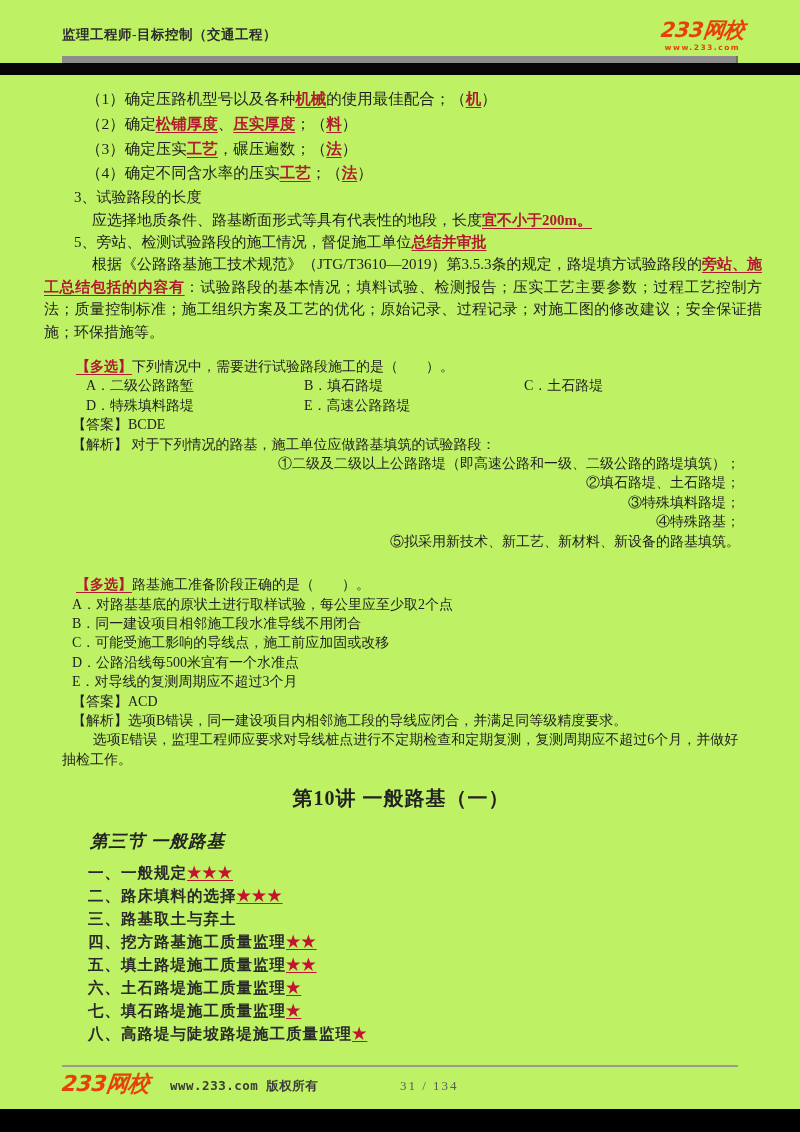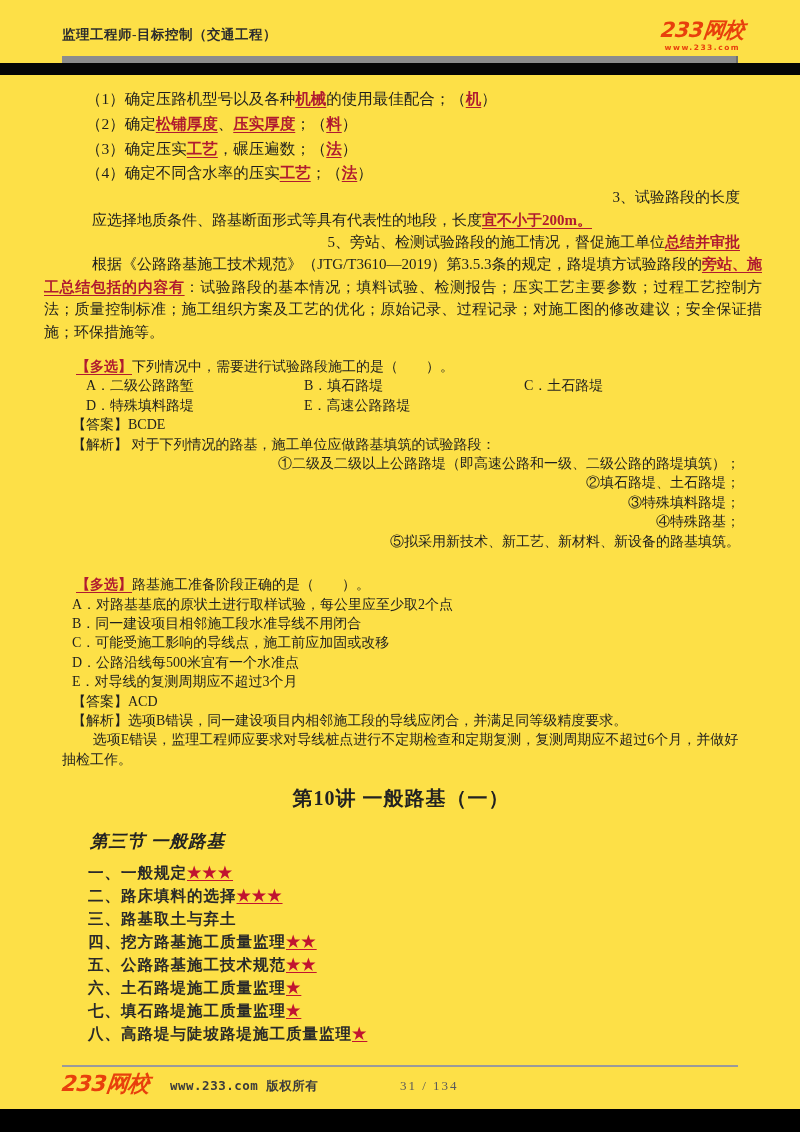--- a/index.html
+++ b/index.html
@@ -1,20 +1,20 @@
 <!DOCTYPE html>
 <html><head>
 <meta charset="utf-8">
 <style>
   html,body{margin:0;padding:0;background:#e8e8e8;}
   .page{
     position:relative;
     width:800px;height:1132px;
     margin:0 auto;
-    background:#fde047;
+    background:#bef264;
     font-family:"Liberation Serif","DejaVu Serif",serif;
     color:#1e1e1e;
     display:flex;flex-direction:column;
     overflow:hidden;
   }
   
   .hdr{position:relative;height:56px;flex:none;}
   .hdr-title{
     position:absolute;left:62px;top:26px;
     font-size:13.5px;font-weight:bold;color:#2e2e2e;letter-spacing:.5px;
@@ -33,21 +33,21 @@
   .logo-sub{
     display:block;margin-top:2px;
     font-family:"DejaVu Sans","Liberation Sans",sans-serif;
     font-size:7.5px;font-weight:bold;color:#e8400c;letter-spacing:1.5px;
   }
   .bar-gray{height:7px;background:#8c8c8c;margin:0 62px;flex:none;border-right:2px solid #6f6f6f;}
   .bar-black{height:12px;background:#060606;flex:none;}
   
   .content{flex:1 1 auto;padding:12px 60px 0 62px;display:flex;flex-direction:column;}
   .num-item{padding-left:24px;font-size:15.5px;line-height:24.8px;}
-  .h3line{padding-left:12px;font-size:15px;line-height:22.4px;text-align:right;}
+  .h3line{padding-left:12px;font-size:15px;line-height:22.4px;}
   .para-ind{font-size:15px;line-height:22.4px;text-indent:2em;}
   .para-spec{
     font-size:15px;line-height:22.4px;
     margin-left:-18px;margin-right:-22px;
     text-indent:48px;
     text-align:justify;
   }
   .red-em{
     color:#b01b30;font-weight:bold;
     text-decoration:underline;text-decoration-color:#b01b30;
@@ -156,21 +156,21 @@
     </div>
 
     <div class="lecture-title">第10讲 一般路基（一）</div>
     <div class="section-title">第三节 一般路基</div>
 
     <div class="toc">
       <div class="toc-item"><span>一、一般规定</span><span class="stars">★★★</span></div>
       <div class="toc-item"><span>二、路床填料的选择</span><span class="stars">★★★</span></div>
       <div class="toc-item"><span>三、路基取土与弃土</span><span class="stars"></span></div>
       <div class="toc-item"><span>四、挖方路基施工质量监理</span><span class="stars">★★</span></div>
-      <div class="toc-item"><span>五、公路路基施工技术规范</span><span class="stars">★★</span></div>
+      <div class="toc-item"><span>五、填土路堤施工质量监理</span><span class="stars">★★</span></div>
       <div class="toc-item"><span>六、土石路堤施工质量监理</span><span class="stars">★</span></div>
       <div class="toc-item"><span>七、填石路堤施工质量监理</span><span class="stars">★</span></div>
       <div class="toc-item"><span>八、高路堤与陡坡路堤施工质量监理</span><span class="stars">★</span></div>
     </div>
 
   </div>
 
   <div class="ftr">
     <div class="ftr-rule"></div>
     <div class="ftr-row">

